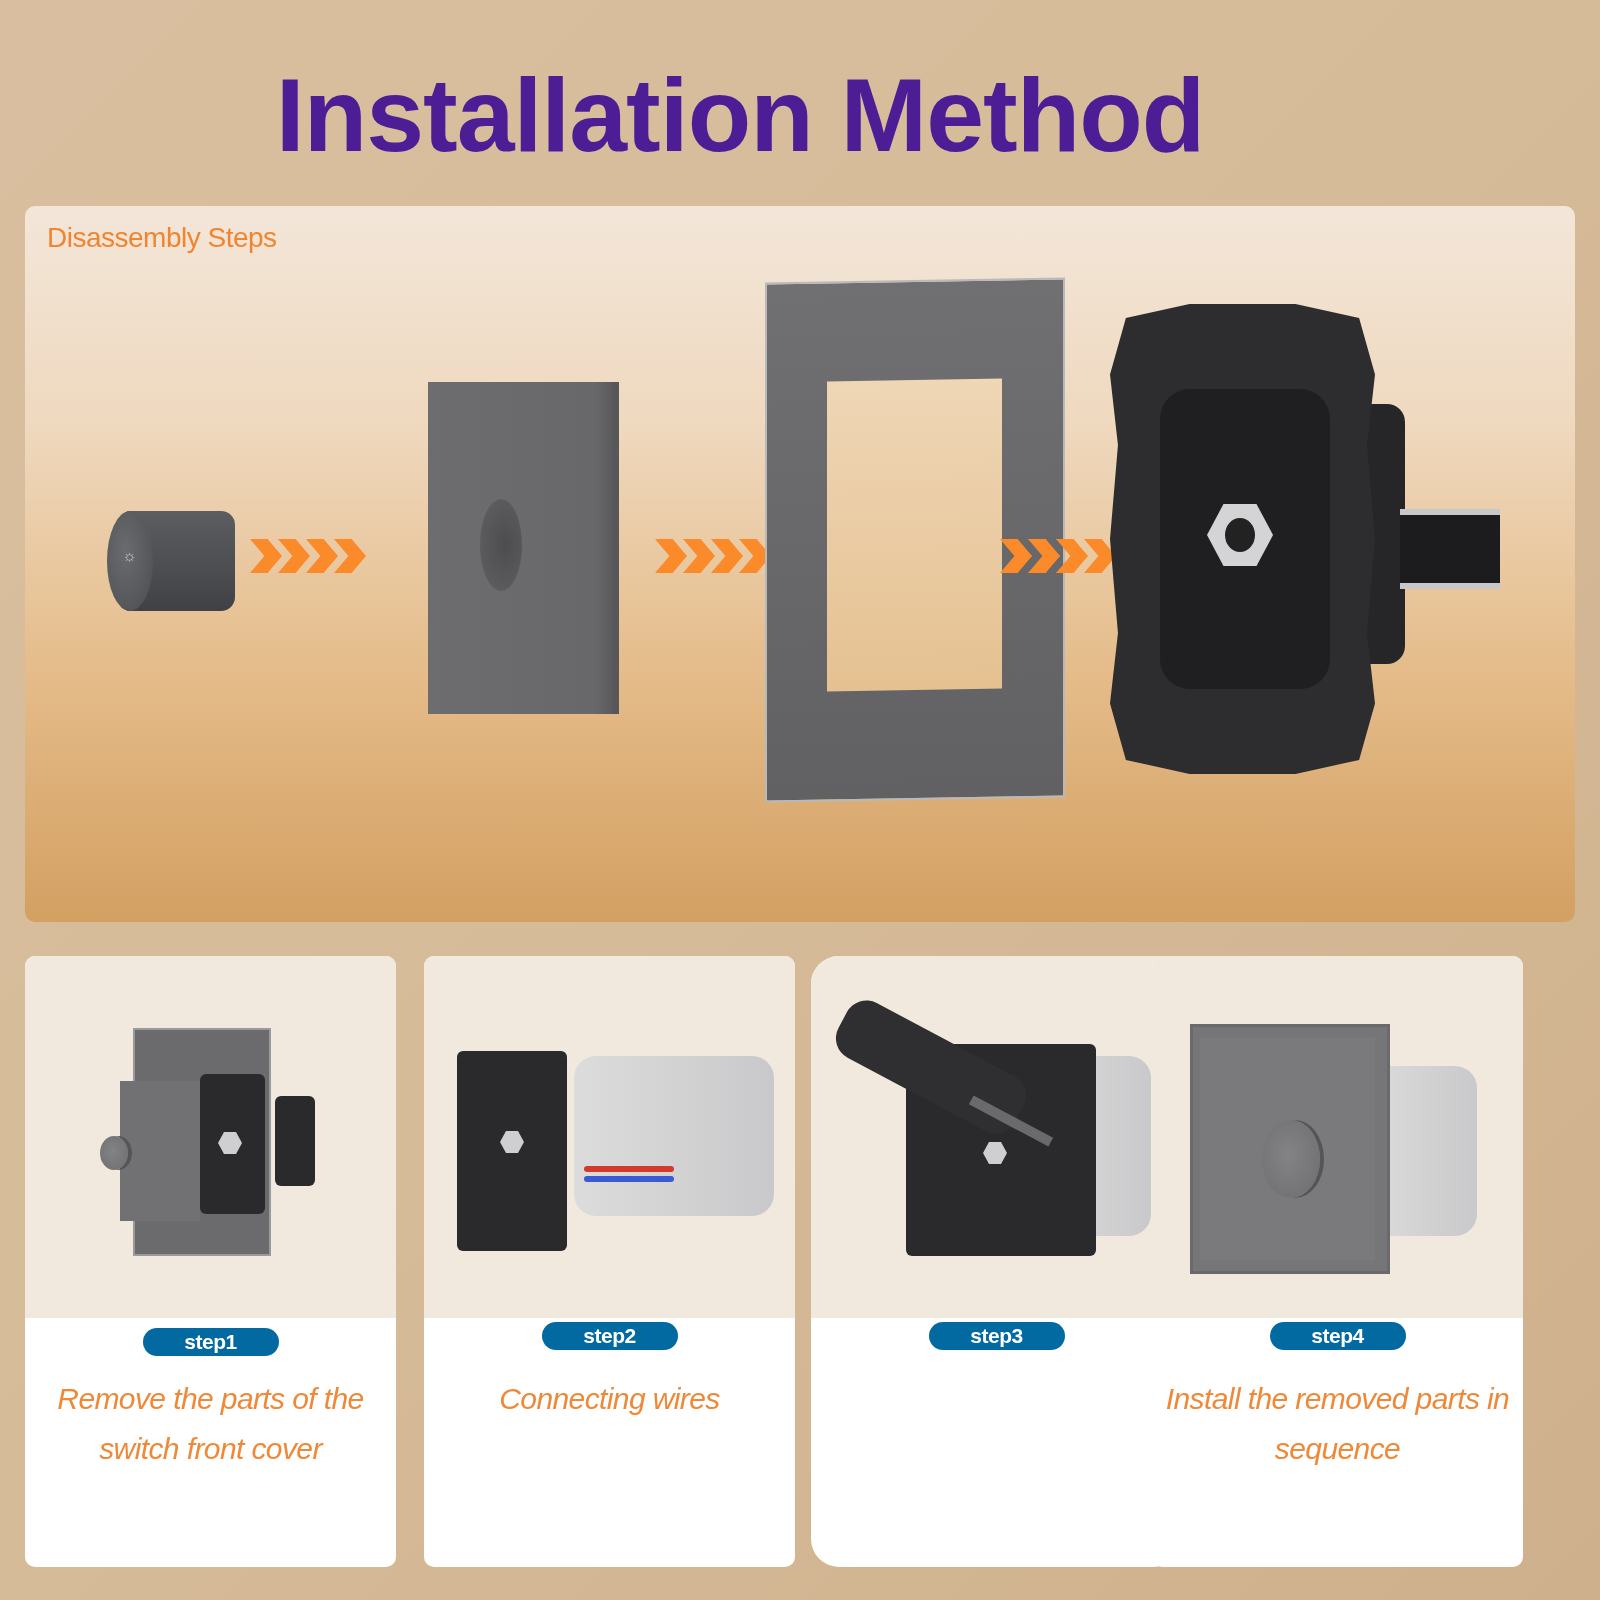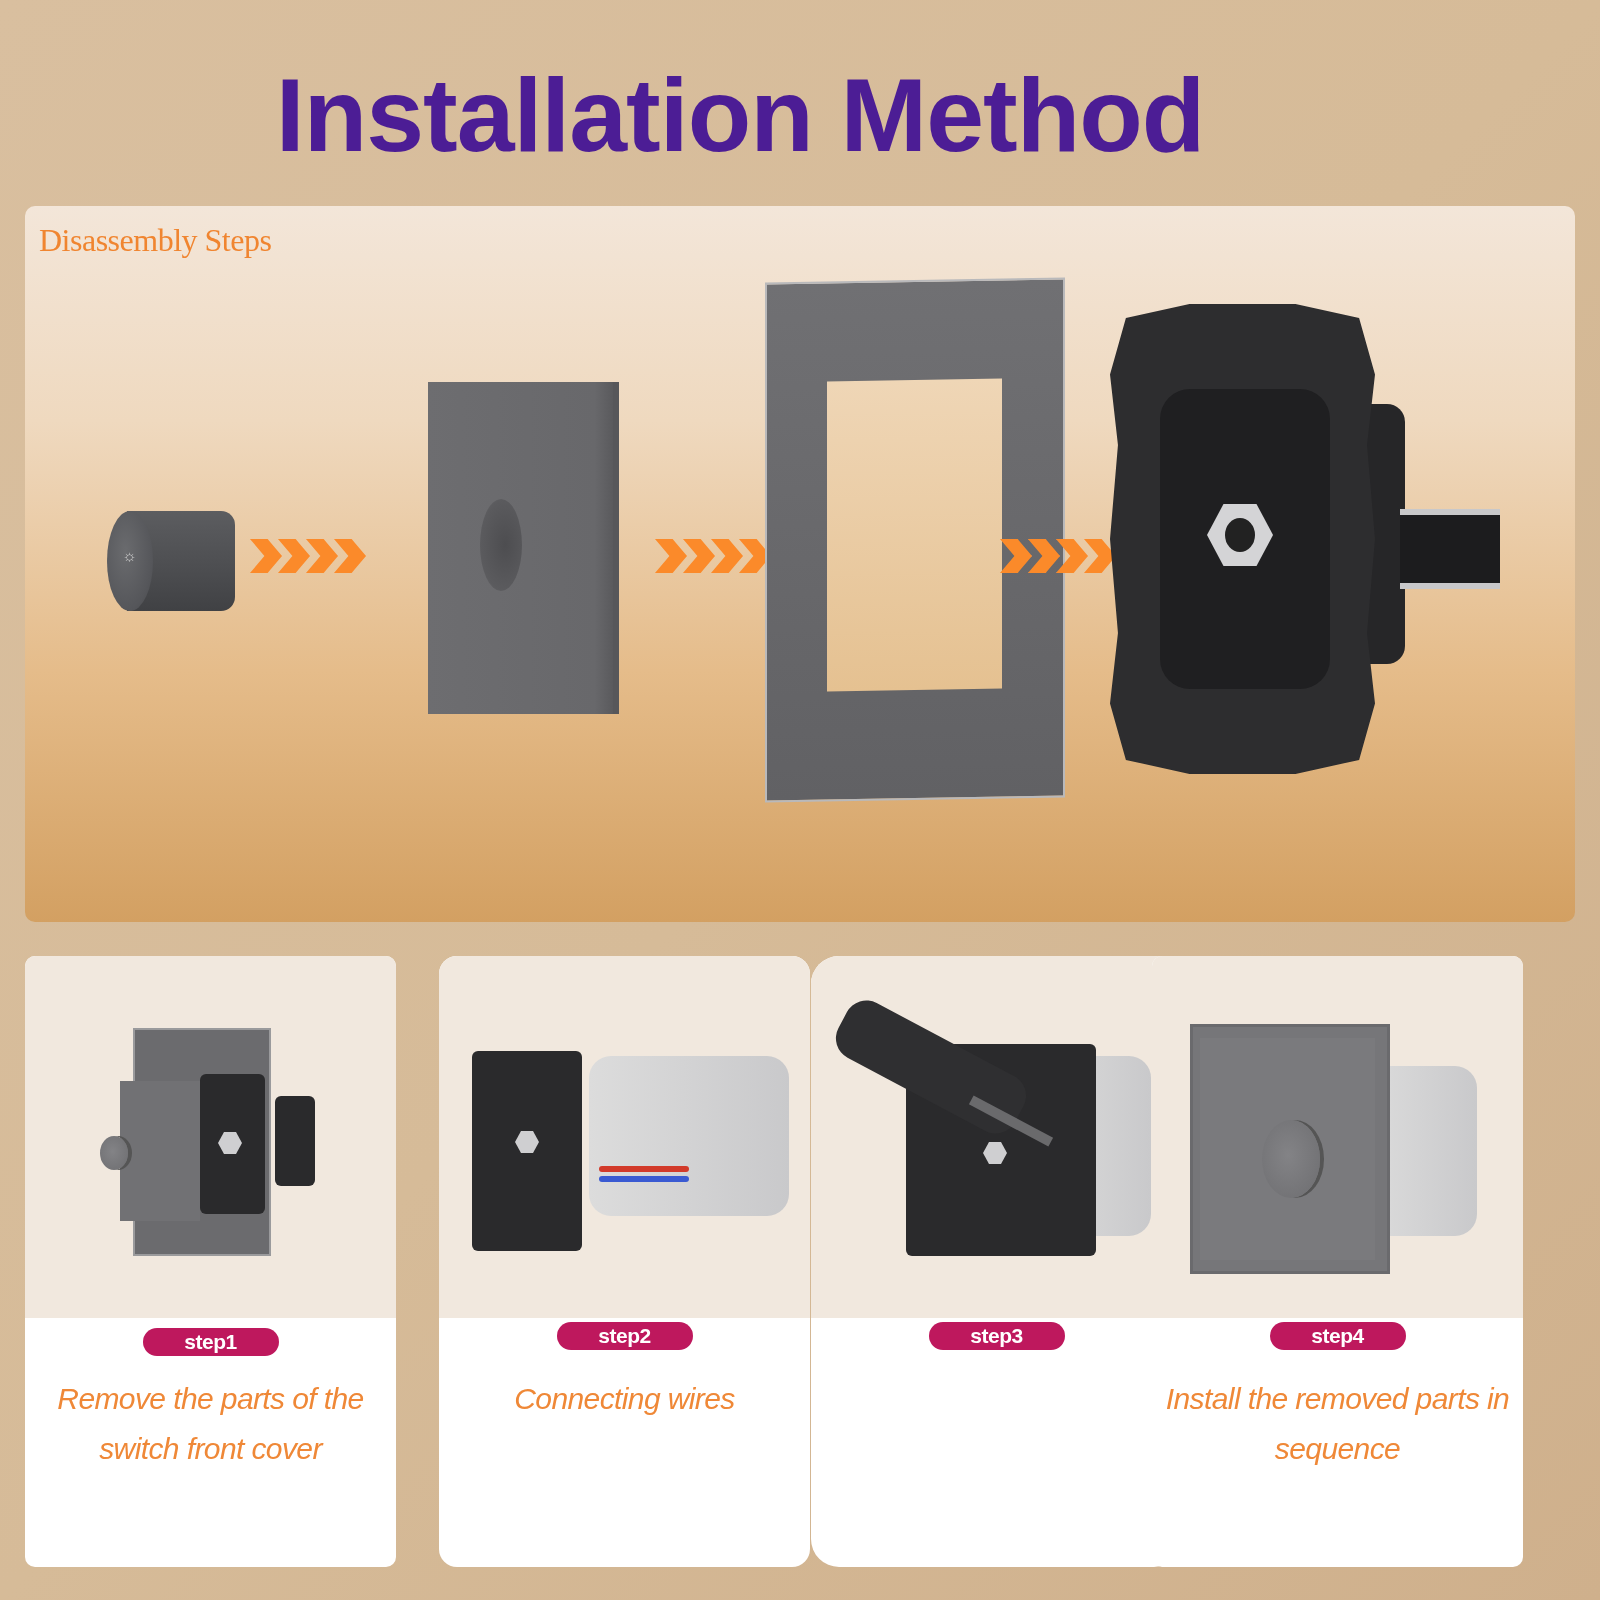--- a/index.html
+++ b/index.html
@@ -17,23 +17,23 @@
     color: #4c1d95;
   }
   
   .hero {
     position: absolute; left: 25px; top: 206px; width: 1550px; height: 716px;
     border-radius: 10px;
     background: linear-gradient(180deg, #f3e6d9 0%, #efd9bf 30%, #e5bc8a 65%, #d3a062 100%);
     overflow: hidden;
   }
   .hero-label {
-    position: absolute; left: 14px; top: 16px;
-    font-size: 32px; color: #f08530;
-    font-family: Liberation Serif, serif;
+    position: absolute; left: 22px; top: 16px;
+    font-size: 28px; color: #f08530;
+    font-family: Liberation Sans, sans-serif;
     letter-spacing: -0.5px;
   }
   
   .knob {
     position: absolute; left: 82px; top: 305px; width: 128px; height: 100px;
   }
   .knob-body {
     position: absolute; left: 20px; top: 0; width: 108px; height: 100px;
     background: linear-gradient(180deg, #5c5d60 0%, #4c4d50 60%, #404144 100%);
     border-radius: 0 14px 14px 0;
@@ -116,21 +116,21 @@
     position: absolute; top: 0; width: 371px; height: 611px;
     background: #ffffff; border-radius: 10px; overflow: hidden;
   }
   .card-img {
     position: absolute; left: 0; top: 0; width: 100%; height: 362px;
     background: #f1e8de;
   }
   .badge {
     position: absolute; left: 50%; transform: translateX(-50%);
     top: 372px; width: 136px; height: 28px; border-radius: 14px;
-    background: #be185d; color: #ffffff;
+    background: #0369a1; color: #ffffff;
     font-family: "Liberation Sans", sans-serif; font-weight: 700;
     font-size: 21px; line-height: 28px; text-align: center; letter-spacing: -0.5px;
   }
   .card-text {
     position: absolute; left: 10px; right: 10px; top: 418px;
     text-align: center; font-style: italic;
     font-family: "Liberation Sans", sans-serif;
     font-size: 30px; line-height: 50px; color: #ef8837; letter-spacing: -0.6px;
   }
   
@@ -216,21 +216,21 @@
       <div class="plate-black" style="left:175px; top:118px; width:65px; height:140px;"></div>
       <div class="small-nut" style="left:193px; top:176px;"></div>
       <div class="plate-grey" style="left:95px; top:125px; width:80px; height:140px; background:#717174;"></div>
       <div class="small-knob" style="left:75px; top:180px; width:28px; height:34px;"></div>
       <div class="plate-black" style="left:250px; top:140px; width:40px; height:90px;"></div>
     </div>
     <div class="badge">step1</div>
     <div class="card-text">Remove the parts of the switch front cover</div>
   </div>
 
-  <div class="card" style="left:414px;border-radius:18px;">
+  <div class="card" style="left:399px;">
     <div class="card-img">
       <div class="box-grey" style="left:150px; top:100px; width:200px; height:160px;"></div>
       <div class="wire" style="left:160px; top:210px; width:90px; background:#d23a2a;"></div>
       <div class="wire" style="left:160px; top:220px; width:90px; background:#3a5ad2;"></div>
       <div class="plate-black" style="left:33px; top:95px; width:110px; height:200px;"></div>
       <div class="small-nut" style="left:76px; top:175px;"></div>
     </div>
     <div class="badge" style="top:366px;">step2</div>
     <div class="card-text">Connecting wires</div>
   </div>

